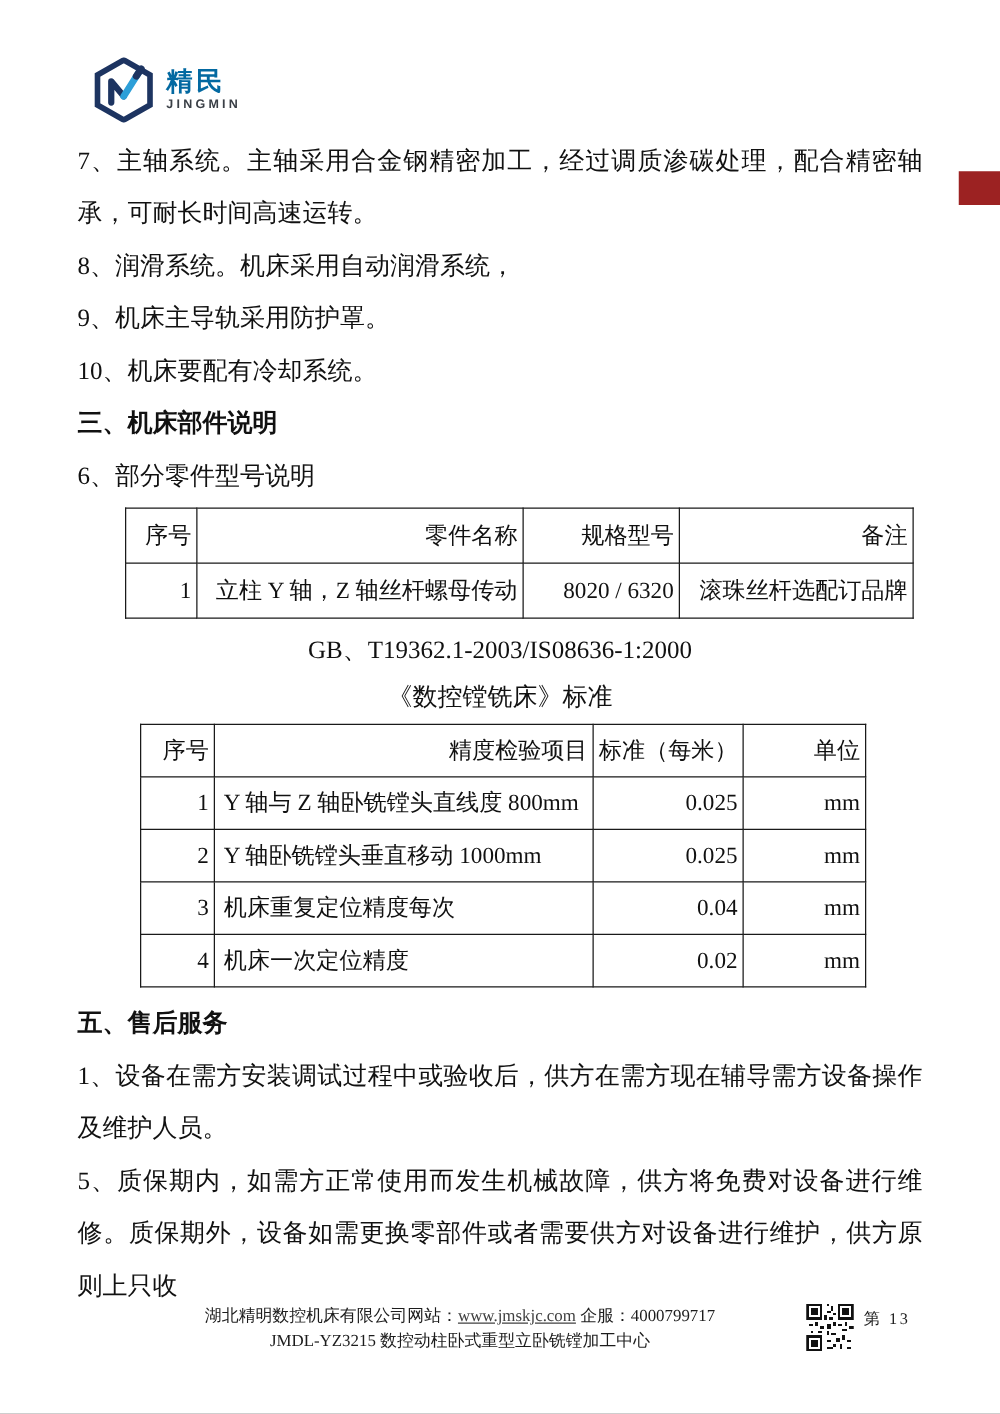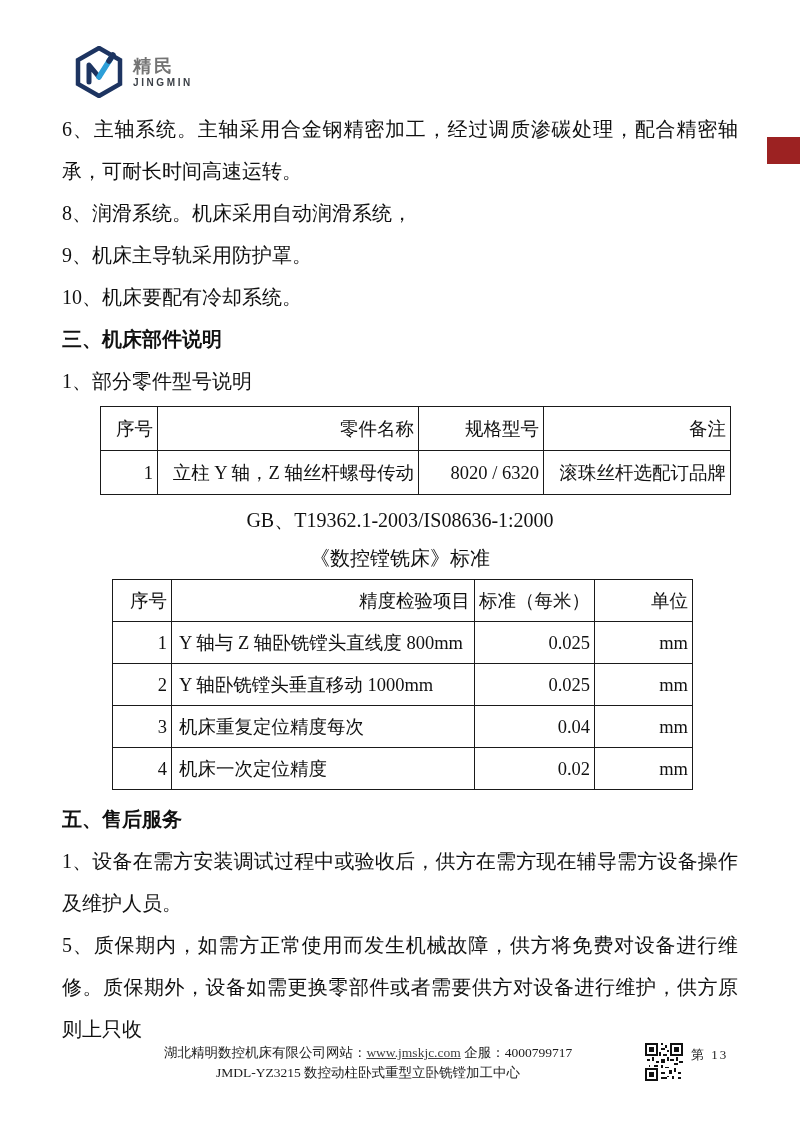--- a/index.html
+++ b/index.html
@@ -11,21 +11,21 @@
     background:#ffffff;
     overflow:hidden;
     font-family:"Liberation Serif","DejaVu Serif",serif;
     color:#111111;
   }
   
   .header { padding:46px 0 0 74px; height:96px; }
   .logo-row { display:flex; align-items:center; gap:9px; }
   .logo-hex { width:50px; height:52px; }
   .logo-text { display:flex; flex-direction:column; line-height:1; }
-  .brand-cn { font-family:"Liberation Sans","DejaVu Sans",sans-serif; font-size:18px; font-weight:bold; color:#737373; letter-spacing:3px; }
+  .brand-cn { font-family:"Liberation Sans","DejaVu Sans",sans-serif; font-size:21px; font-weight:bold; color:#0369a1; letter-spacing:3px; }
   .brand-en { font-family:"Liberation Sans","DejaVu Sans",sans-serif; font-size:10px; font-weight:bold; color:#3a3f46; letter-spacing:2.6px; margin-top:3px; }
   
   .main { padding:12px 62px 0 62px; font-size:20px; line-height:42px; }
   .body-p { text-align:justify; }
   .heading { font-weight:bold; }
   .center-line { text-align:center; line-height:38px; }
   
   table { border-collapse:collapse; table-layout:fixed; font-size:18.5px; }
   td, th { border:1px solid #1a1a1a; text-align:right; vertical-align:middle; font-weight:400; padding:0 4px; line-height:24px; }
   .t1 { width:612px; margin:4px 0 6px 38px; }
@@ -60,27 +60,27 @@
       <div class="logo-text">
         <span class="brand-cn">精民</span>
         <span class="brand-en">JINGMIN</span>
       </div>
     </div>
   </div>
 
   <div class="red-mark"></div>
 
   <div class="main">
-    <p class="body-p">6、主轴系统。主轴采用合金钢精密加工，经过调质渗碳处理，配合精密轴承，可耐长时间高速运转。</p>
+    <p class="body-p">7、主轴系统。主轴采用合金钢精密加工，经过调质渗碳处理，配合精密轴承，可耐长时间高速运转。</p>
     <p class="body-p">8、润滑系统。机床采用自动润滑系统，</p>
     <p class="body-p">9、机床主导轨采用防护罩。</p>
     <p class="body-p">10、机床要配有冷却系统。</p>
 
     <p class="heading">三、机床部件说明</p>
-    <p>1、部分零件型号说明</p>
+    <p>6、部分零件型号说明</p>
 
     <table class="t1">
       <tbody>
           <tr>
         <th class="c0">序号</th>
         <th class="c1">零件名称</th>
         <th class="c2">规格型号</th>
         <th class="c3">备注</th>
       </tr>
       <tr>

